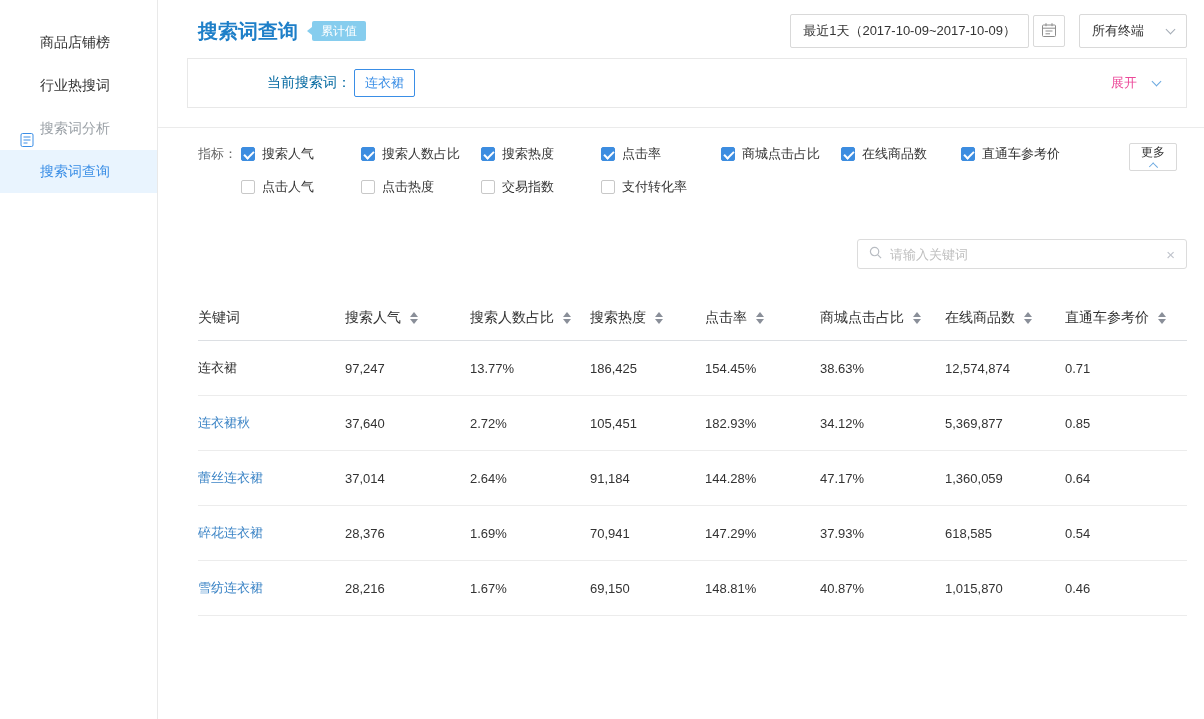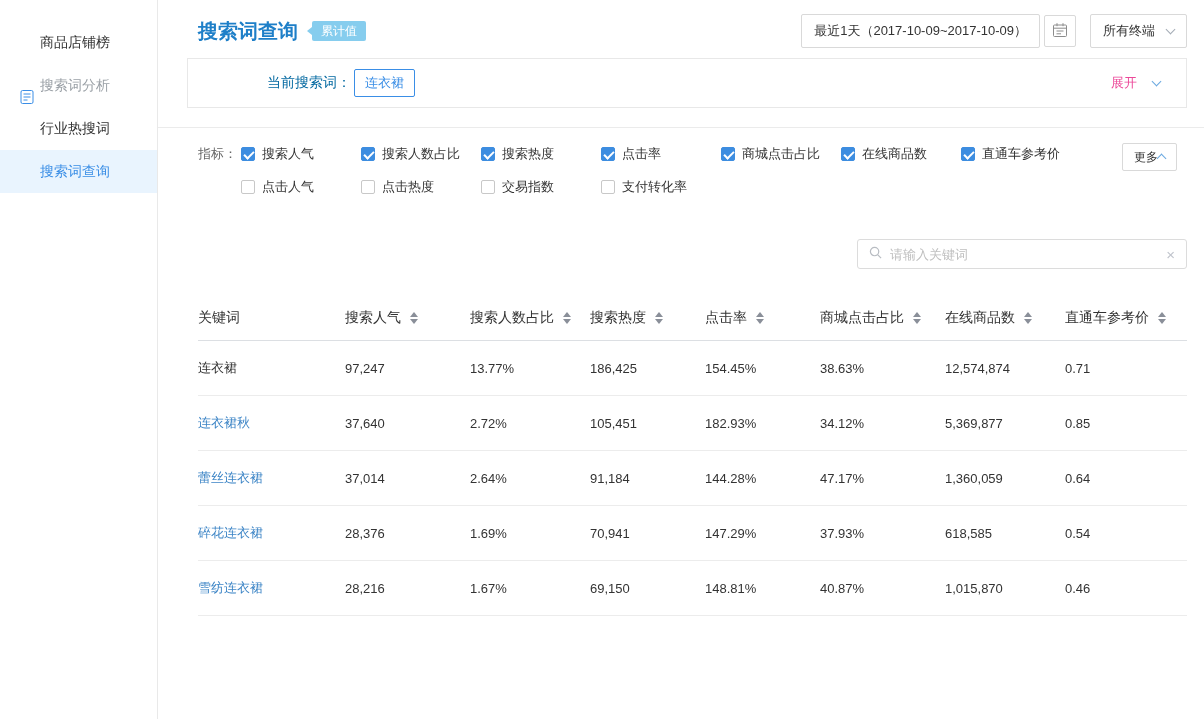--- a/index.html
+++ b/index.html
@@ -21,21 +21,21 @@
   .title-wrap { display:flex; align-items:center; margin-left:11px; }
   .page-title { font-size:20px; color:#1e7fc8; font-weight:bold; }
   .badge { position:relative; margin-left:14px; background:#86cdee; color:#fff; font-size:12px; line-height:1; padding:4px 9px; border-radius:2px; }
   .badge .tri { position:absolute; left:-5px; top:50%; margin-top:-4px; width:0; height:0;
                 border-top:4px solid transparent; border-bottom:4px solid transparent; border-right:5px solid #86cdee; }
 
   .top-controls { display:flex; align-items:center; }
   .ctrl { height:32px; border:1px solid #d9d9d9; background:#fff; border-radius:2px; font-size:13px; color:#333;
           display:flex; align-items:center; padding:16px 12px; cursor:pointer; font-family:inherit; }
   .cal-btn { width:32px; padding:0; justify-content:center; margin-left:4px; }
-  .term-btn { margin-left:14px; gap:12px; }
+  .term-btn { margin-left:14px; gap:23px; }
 
   .chev { display:inline-block; width:7px; height:7px; border-right:1.5px solid #6aa8e0; border-bottom:1.5px solid #6aa8e0; }
   .chev-down { transform:rotate(45deg); margin-top:-3px; }
   .chev-up { transform:rotate(-135deg); margin-top:3px; }
   .chev.gray { border-color:#a3abb5; }
 
   
   .filter-box { border:1px solid #e8e8e8; height:50px; display:flex; align-items:center; padding:0 26px 0 38px; margin-top:2px; }
   .filter-label { font-size:14px; color:#0369a1;margin-left:41px; }
   .term-tag { border:1px solid #3a8ee6; color:#3a8ee6; font-size:13px; padding:4px 10px; border-radius:2px; margin-left:3px; cursor:pointer; background:#fff; }
@@ -46,21 +46,21 @@
   
   .indicators { display:flex; margin:15px 0 0 11px; align-items:flex-start; }
   .ind-label { font-size:13px; color:#666; width:43px; line-height:22px; flex:0 0 43px; }
   .ind-row { display:flex; margin-bottom:11px; }
   .ind-item { width:120px; display:flex; align-items:center; font-size:13px; color:#333; line-height:22px; cursor:pointer; }
   .cb { width:14px; height:14px; border:1px solid #c8c8c8; border-radius:2px; margin-right:7px; background:#fff; position:relative; flex:0 0 14px; }
   .cb.checked { background:#3d8de0; border-color:#3d8de0; }
   .cb.checked::after { content:""; position:absolute; left:4px; top:1px; width:4px; height:8px;
                        border-right:2px solid #fff; border-bottom:2px solid #fff; transform:rotate(45deg); }
   .more-btn { margin-left:auto; margin-right:10px; height:28px; padding:0 11px; border:1px solid #d9d9d9; background:#fff;
-              font-size:12px; color:#333; display:flex; align-items:center; border-radius:2px; cursor:pointer; font-family:inherit; }
+              font-size:12px; color:#333; display:flex; align-items:center; border-radius:2px; cursor:pointer; font-family:inherit;flex-direction:column; }
 
   
   .search-row { display:flex; justify-content:flex-end; margin-top:30px; }
   .search-box { width:330px; height:30px; border:1px solid #dcdcdc; border-radius:3px; display:flex; align-items:center; padding:0 11px; }
   .search-box input { border:none; outline:none; flex:1; font-size:13px; color:#333; margin-left:8px; font-family:inherit; background:transparent; }
   .search-box input::placeholder { color:#bfbfbf; }
   .clear-x { color:#c0c4cc; font-size:15px; line-height:1; cursor:pointer; }
 
   
   table { margin:26px 0 0 11px; width:calc(100% - 11px); border-collapse:collapse; table-layout:fixed; }
@@ -75,33 +75,33 @@
 </style>
 </head>
 <body>
 
 <div class="app">
 
   <aside class="sidebar">
     <div class="side-item">
       <span>商品店铺榜</span>
     </div>
+    <div class="side-item">
+      <span>行业热搜词</span>
+    </div>
     <div class="side-item dim">
       <span class="doc-icon">
         <svg width="14" height="14" viewBox="0 0 13 14">
             <rect x="0.5" y="0.5" width="12" height="13" rx="1.5" fill="#fff" stroke="#3a8ee6"></rect>
             <line x1="3" y1="4" x2="10" y2="4" stroke="#3a8ee6"></line>
             <line x1="3" y1="7" x2="10" y2="7" stroke="#3a8ee6"></line>
             <line x1="3" y1="10" x2="7" y2="10" stroke="#3a8ee6"></line>
           </svg>
       </span>
       <span>搜索词分析</span>
-    </div>
-    <div class="side-item">
-      <span>行业热搜词</span>
     </div>
     <div class="side-item active">
       <span>搜索词查询</span>
     </div>
   </aside>
 
   <main class="main">
 
     <div class="topbar">
       <div class="title-wrap">

